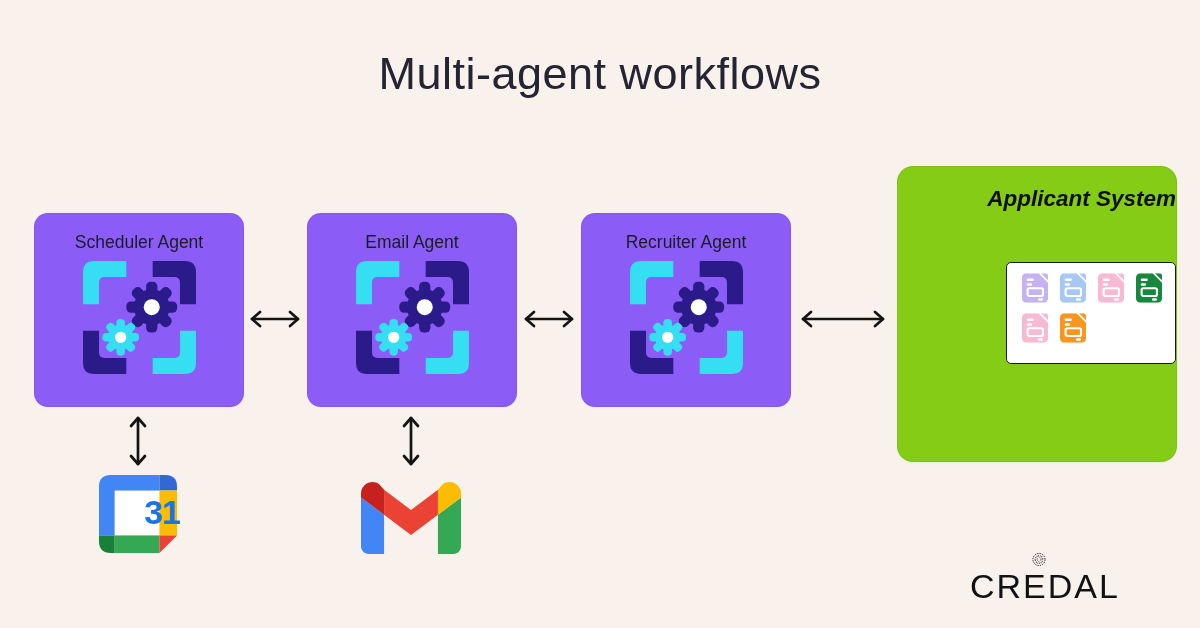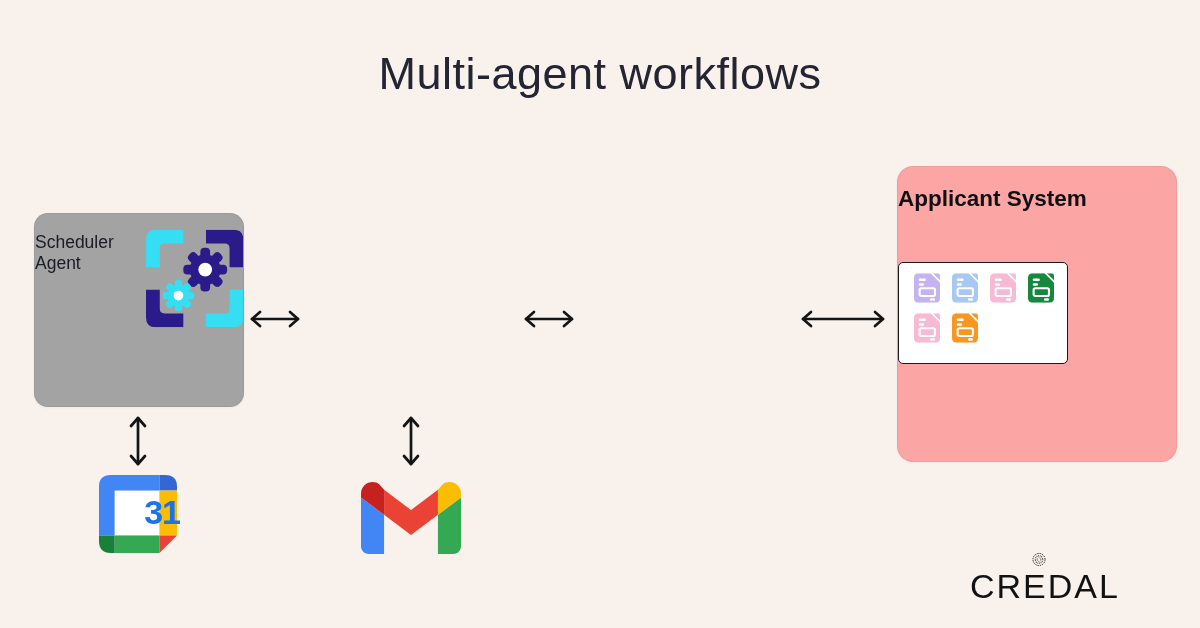--- a/index.html
+++ b/index.html
@@ -8,34 +8,35 @@
   .canvas { position:relative; width:1200px; height:628px; background:#f8f1ec;border-radius:14px; }
 
   .page-title {
     position:absolute; top:48px; left:0; width:1200px;
     text-align:center; font-size:45px; font-weight:500;
     color:#242433; letter-spacing:.5px;
   }
 
   .agent-card {
     position:absolute; top:213px; width:210px; height:194px;
-    background:#a3a3a3; border:1px solid rgba(0,0,0,.05); border-radius:14px;
-    display:flex; flex-direction:row; align-items:flex-start;
+    background:#8b5cf6; border:1px solid rgba(0,0,0,.05); border-radius:14px;
+    display:flex; flex-direction:column; align-items:center;
     box-shadow:0 1px 3px rgba(40,20,10,.04);
   }
   .agent-card .label {
     margin-top:18px; font-size:17.5px; font-weight:500; color:#1b1b26;
   }
   .agent-card .agent-icon { margin-top:8px; }
 
   .app-card {
     position:absolute; left:897px; top:166px; width:280px; height:296px;
-    background:#fca5a5; border:1px solid rgba(0,0,0,.05); border-radius:16px;
-    display:flex; flex-direction:column; align-items:flex-start;
+    background:#84cc16; border:1px solid rgba(0,0,0,.05); border-radius:16px;
+    display:flex; flex-direction:column; align-items:flex-end;
     box-shadow:0 1px 3px rgba(40,20,10,.04);
+    font-style:italic;
   }
   .app-card .app-title {
     margin-top:19px; font-size:22.5px; font-weight:600; color:#101014;
   }
   .docs-box {
     margin-top:50px; width:170px; height:102px;
     border:1.3px solid #1a1a1a; border-radius:5px; background:#fff;
     padding:10px 0 0 15px;
     display:flex; flex-wrap:wrap; align-content:flex-start;
   }
@@ -113,21 +114,33 @@
 
   <div class="page-title">Multi-agent workflows</div>
 
   <div class="agent-card" style="left:34px">
     <div class="label">Scheduler Agent</div>
     <svg class="agent-icon" width="113" height="113" viewBox="0 0 120 120">
         <use href="#agent-icon"></use>
       </svg>
   </div>
 
-
+  <div class="agent-card" style="left:307px">
+    <div class="label">Email Agent</div>
+    <svg class="agent-icon" width="113" height="113" viewBox="0 0 120 120">
+        <use href="#agent-icon"></use>
+      </svg>
+  </div>
+
+  <div class="agent-card" style="left:581px">
+    <div class="label">Recruiter Agent</div>
+    <svg class="agent-icon" width="113" height="113" viewBox="0 0 120 120">
+        <use href="#agent-icon"></use>
+      </svg>
+  </div>
 
   <div class="app-card">
     <div class="app-title">Applicant System</div>
     <div class="docs-box">
       <svg class="doc" viewBox="0 0 44 50" fill="#c4b3f0">
           <use href="#doc-icon"></use>
         </svg>
       <svg class="doc" viewBox="0 0 44 50" fill="#a6c8f2">
           <use href="#doc-icon"></use>
         </svg>

